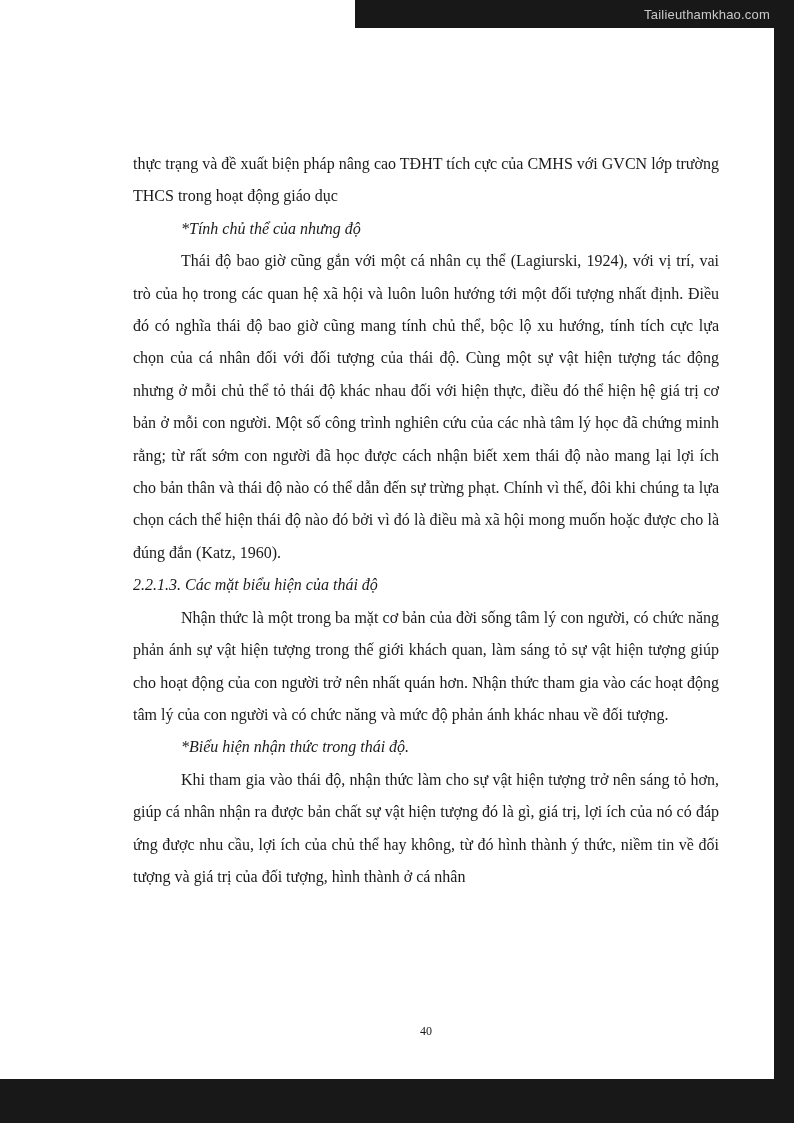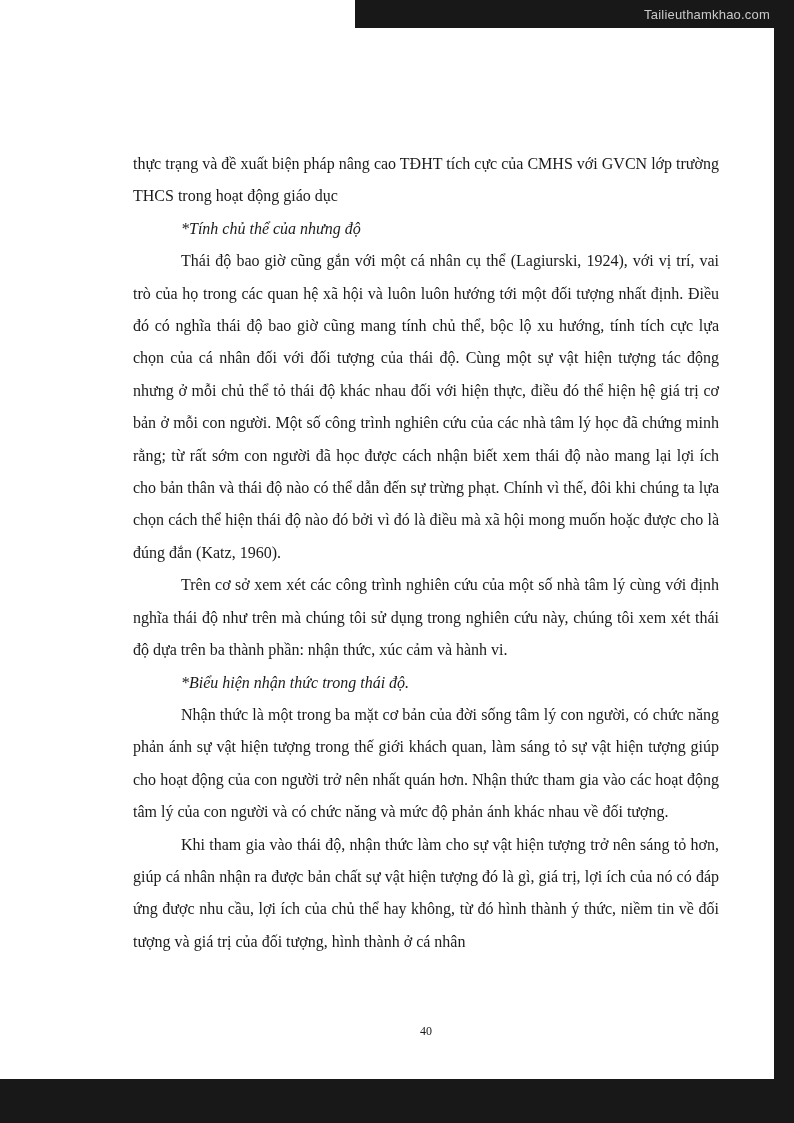--- a/index.html
+++ b/index.html
@@ -88,21 +88,21 @@
     <span class="watermark">Tailieuthamkhao.com</span>
   </div>
 
   <div class="right-bar"></div>
   <div class="bottom-bar"></div>
 
   <div class="content">
       <p class="block body">thực trạng và đề xuất biện pháp nâng cao TĐHT tích cực của CMHS với GVCN lớp trường THCS trong hoạt động giáo dục</p>
       <p class="block italic-indent">*Tính chủ thể của nhưng độ</p>
       <p class="block body-indent">Thái độ bao giờ cũng gắn với một cá nhân cụ thể (Lagiurski, 1924), với vị trí, vai trò của họ trong các quan hệ xã hội và luôn luôn hướng tới một đối tượng nhất định. Điều đó có nghĩa thái độ bao giờ cũng mang tính chủ thể, bộc lộ xu hướng, tính tích cực lựa chọn của cá nhân đối với đối tượng của thái độ. Cùng một sự vật hiện tượng tác động nhưng ở mỗi chủ thể tỏ thái độ khác nhau đối với hiện thực, điều đó thể hiện hệ giá trị cơ bản ở mỗi con người. Một số công trình nghiên cứu của các nhà tâm lý học đã chứng minh rằng; từ rất sớm con người đã học được cách nhận biết xem thái độ nào mang lại lợi ích cho bản thân và thái độ nào có thể dẫn đến sự trừng phạt. Chính vì thế, đôi khi chúng ta lựa chọn cách thể hiện thái độ nào đó bởi vì đó là điều mà xã hội mong muốn hoặc được cho là đúng đắn (Katz, 1960).</p>
-      <p class="block body-indent">Trên cơ sở xem xét các công trình nghiên cứu của một số nhà tâm lý cùng với định nghĩa thái độ như trên mà chúng tôi sử dụng trong nghiên cứu này, chúng tôi xem xét thái độ dựa trên ba thành phần: nhận thức, xúc cảm và hành vi.</p>
+      <p class="block italic">2.2.1.3. Các mặt biểu hiện của thái độ</p>
+      <p class="block body-indent">Nhận thức là một trong ba mặt cơ bản của đời sống tâm lý con người, có chức năng phản ánh sự vật hiện tượng trong thế giới khách quan, làm sáng tỏ sự vật hiện tượng giúp cho hoạt động của con người trở nên nhất quán hơn. Nhận thức tham gia vào các hoạt động tâm lý của con người và có chức năng và mức độ phản ánh khác nhau về đối tượng.</p>
       <p class="block italic-indent">*Biểu hiện nhận thức trong thái độ.</p>
-      <p class="block body-indent">Nhận thức là một trong ba mặt cơ bản của đời sống tâm lý con người, có chức năng phản ánh sự vật hiện tượng trong thế giới khách quan, làm sáng tỏ sự vật hiện tượng giúp cho hoạt động của con người trở nên nhất quán hơn. Nhận thức tham gia vào các hoạt động tâm lý của con người và có chức năng và mức độ phản ánh khác nhau về đối tượng.</p>
       <p class="block body-indent">Khi tham gia vào thái độ, nhận thức làm cho sự vật hiện tượng trở nên sáng tỏ hơn, giúp cá nhân nhận ra được bản chất sự vật hiện tượng đó là gì, giá trị, lợi ích của nó có đáp ứng được nhu cầu, lợi ích của chủ thể hay không, từ đó hình thành ý thức, niềm tin về đối tượng và giá trị của đối tượng, hình thành ở cá nhân</p>
     </div>
 
   <div class="page-number">40</div>
 
 </div>
 
 </body></html>

